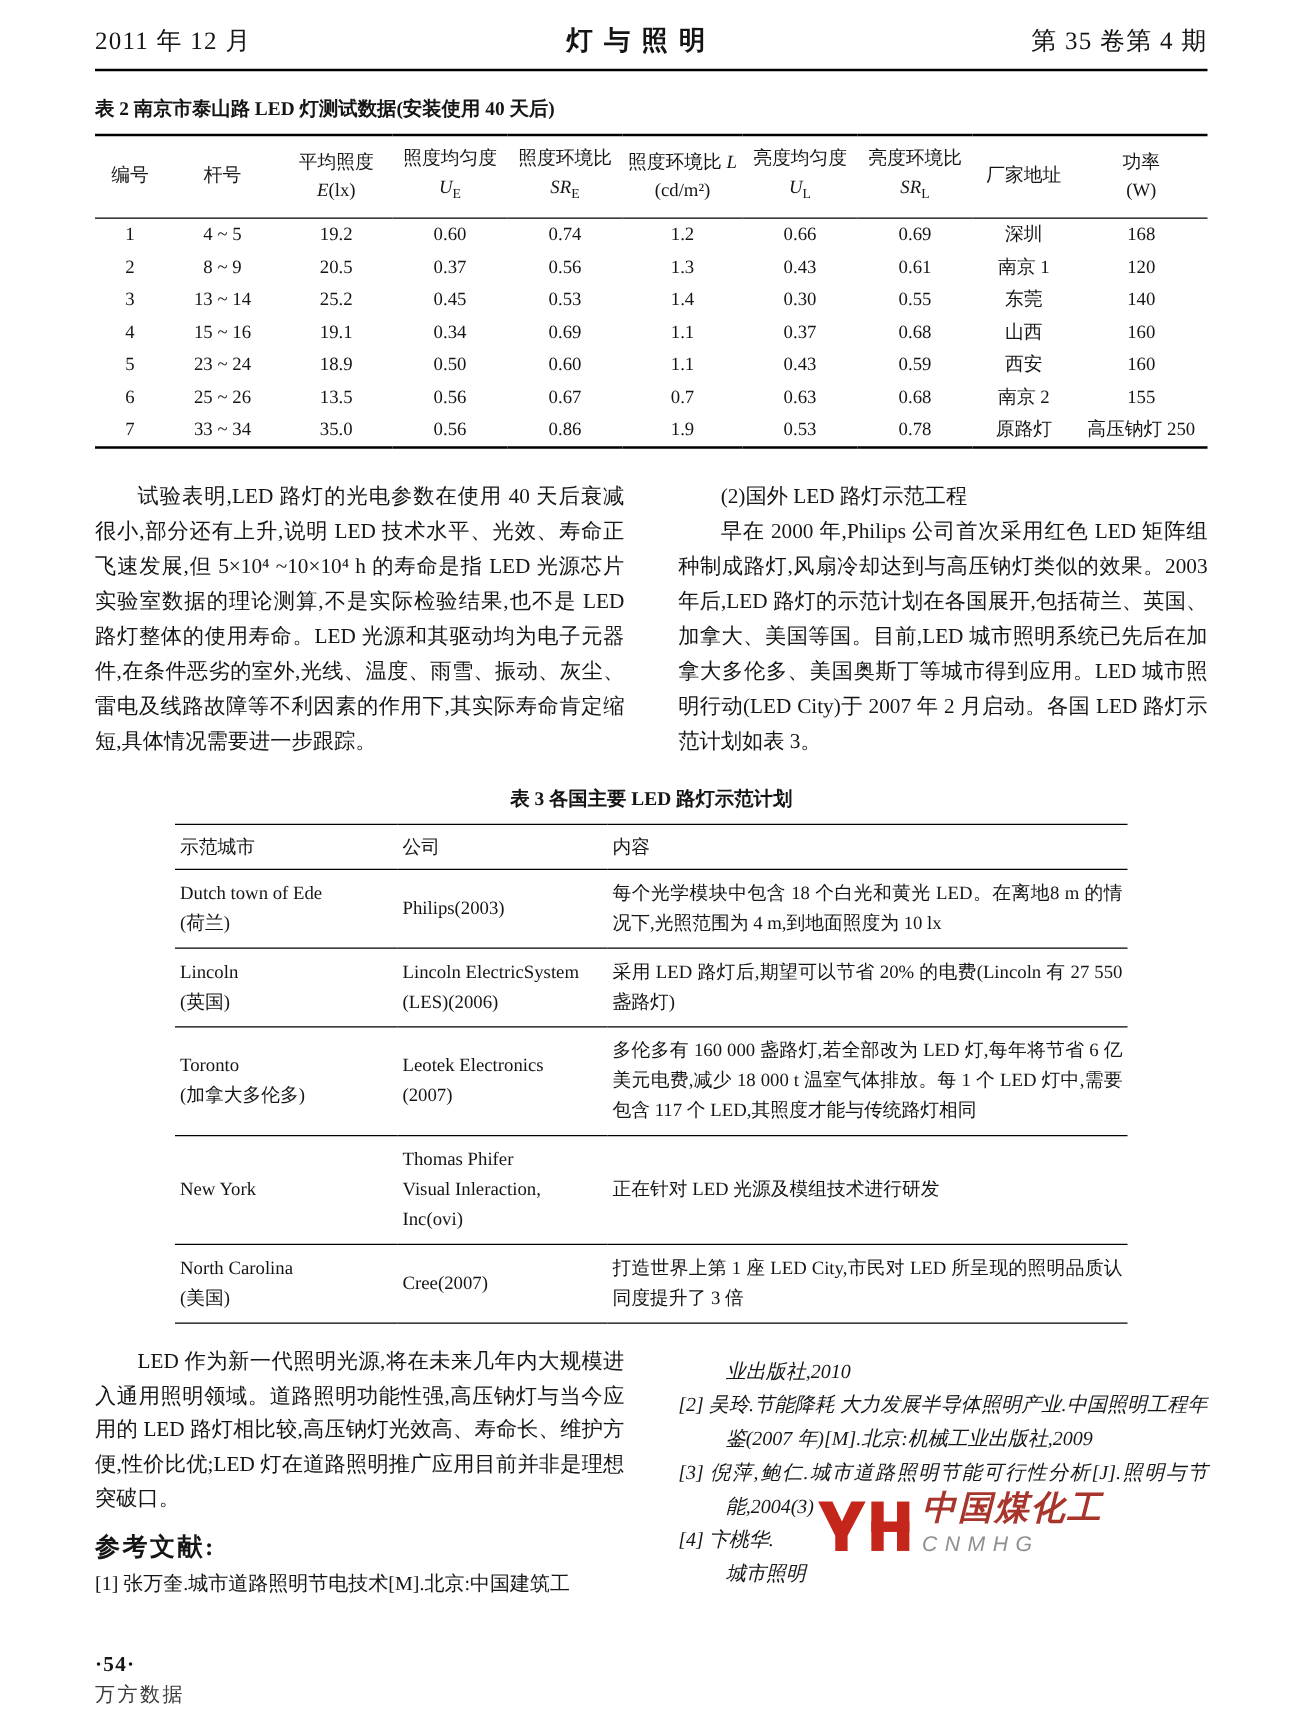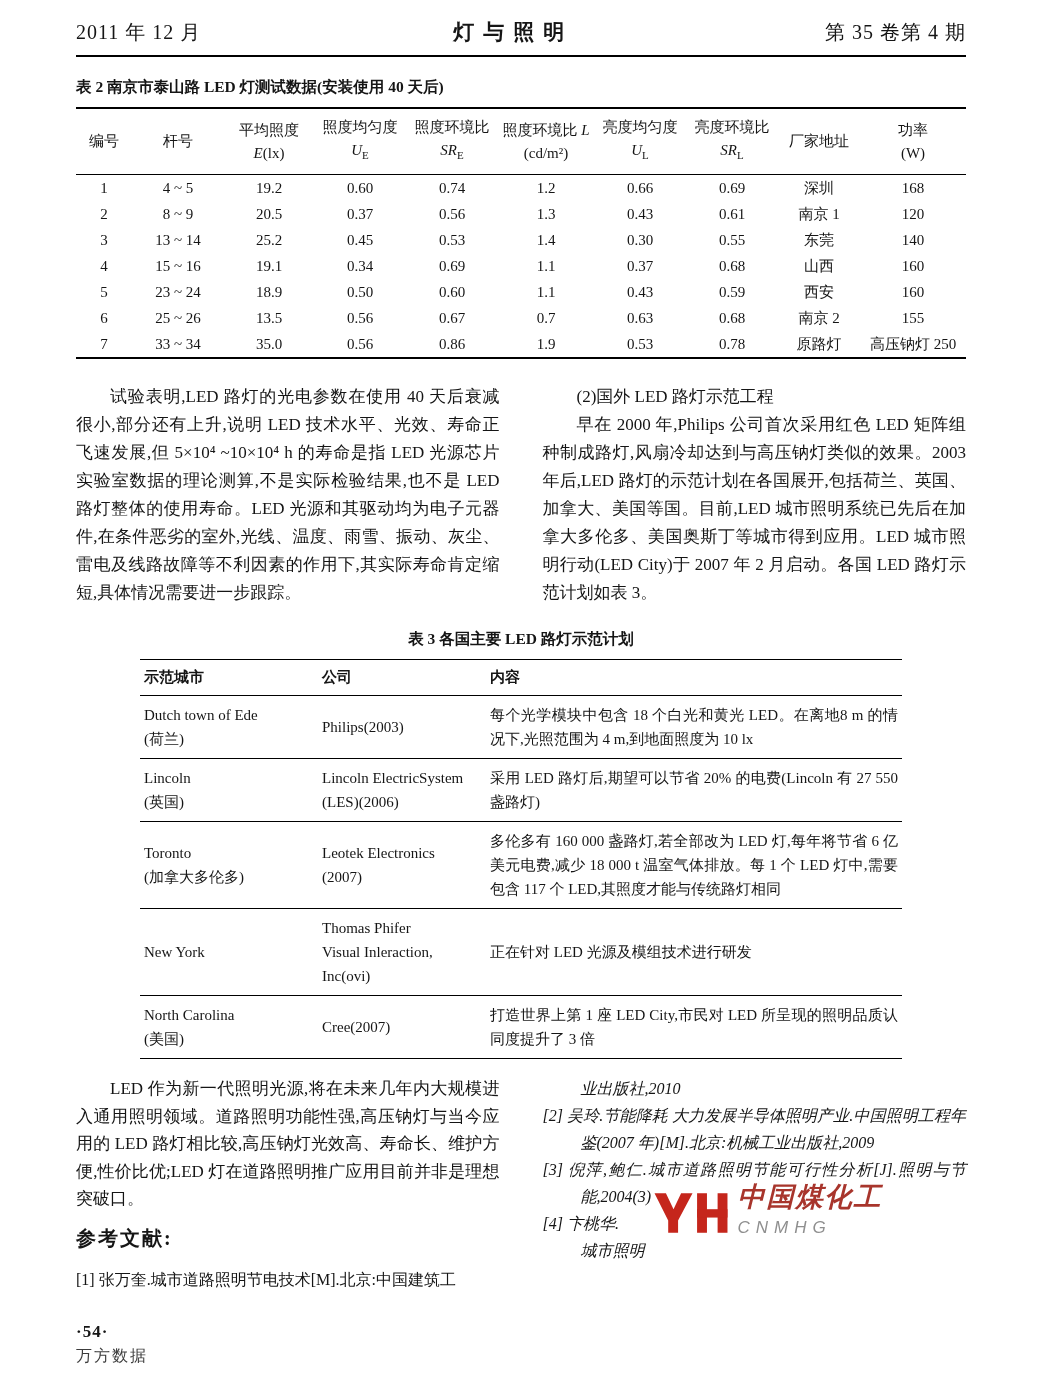--- a/index.html
+++ b/index.html
@@ -21,40 +21,40 @@
   .header-rule{border-top:2.5px solid #000;margin-top:9px;}
   
   .t2-caption{margin-top:20px;text-align:left;font-weight:bold;font-size:15.5px;}
   table.t2{width:100%;table-layout:fixed;border-collapse:collapse;margin-top:9px;
     border-top:2px solid #000;border-bottom:2px solid #000;font-size:15px;}
   .t2 th{font-weight:normal;border-bottom:1.5px solid #000;padding:7px 2px;line-height:23px;text-align:center;vertical-align:middle;}
   .t2 td{text-align:center;padding:4px 2px;line-height:18px;}
   .t2 i{font-style:italic;}
   .t2 sub{font-size:11px;}
   
-  .twocol{display:flex;gap:43px;margin-top:24px;}
+  .twocol{display:flex;gap:43px;margin-top:24px;align-items:center;}
   .col{flex:1;min-width:0;font-size:17px;line-height:28px;text-align:justify;}
   p.indent{text-indent:2em;margin:0;}
   
   .t3-wrap{width:762px;margin:22px auto 0 auto;}
   .t3-caption{text-align:center;font-weight:bold;font-size:15.5px;}
   table.t3{width:100%;border-collapse:collapse;margin-top:9px;font-size:15px;
     border-top:1.8px solid #000;border-bottom:1.8px solid #000;}
   .t3 col.c-city{width:178px;}
   .t3 col.c-company{width:168px;}
-  .t3 th{font-weight:bold;text-align:left;border-bottom:1.2px solid #000;padding:8px 4px;}
+  .t3 th{font-weight:normal;text-align:left;border-bottom:1.2px solid #000;padding:8px 4px;}
   .t3 td{border-bottom:1.2px solid #000;padding:7px 4px;line-height:24px;vertical-align:middle;}
   .t3 td.content{text-align:justify;font-family:Liberation Serif, serif;}
   
   .closing{margin-top:16px;}
   .closing .col{line-height:27.5px;}
   .refs-heading{margin-top:12px;font-size:20px;font-weight:bold;letter-spacing:2px;}
   p.ref{margin:0;padding-left:38px;text-indent:-38px;font-size:16px;line-height:27px;text-align:justify;}
   p.ref.cont{text-indent:0;}
-  p.ref.first{margin-top:14px;}
+  p.ref.first{margin-top:2px;}
   .rel{position:relative;font-style:italic;}
   .wm-gap{display:inline-block;width:146px;height:1px;}
   .watermark{position:absolute;left:108px;top:106px;width:250px;background:#ffffff;
     display:flex;align-items:center;gap:9px;padding:3px 2px;}
   .wm-logo{width:76px;height:54px;flex:0 0 auto;}
   .wm-logo path,.wm-logo rect{fill:#c5261c;}
   .wm-text{display:flex;flex-direction:column;}
   .wm-title{font-size:27px;color:#a8352c;font-weight:bold;letter-spacing:2px;
     font-family:"Liberation Sans","DejaVu Sans",sans-serif;}
   .wm-subtitle{font-size:17px;color:#8f8f8f;letter-spacing:6px;margin-top:2px;

